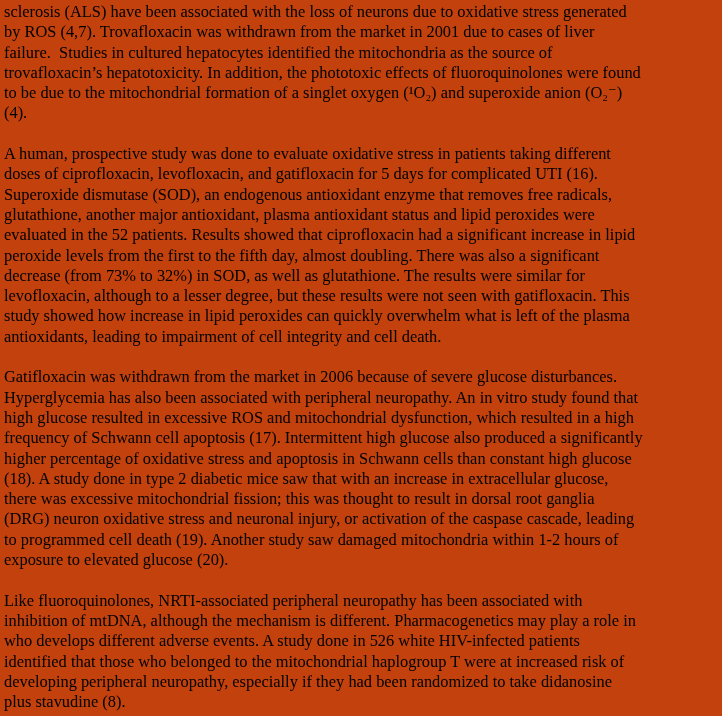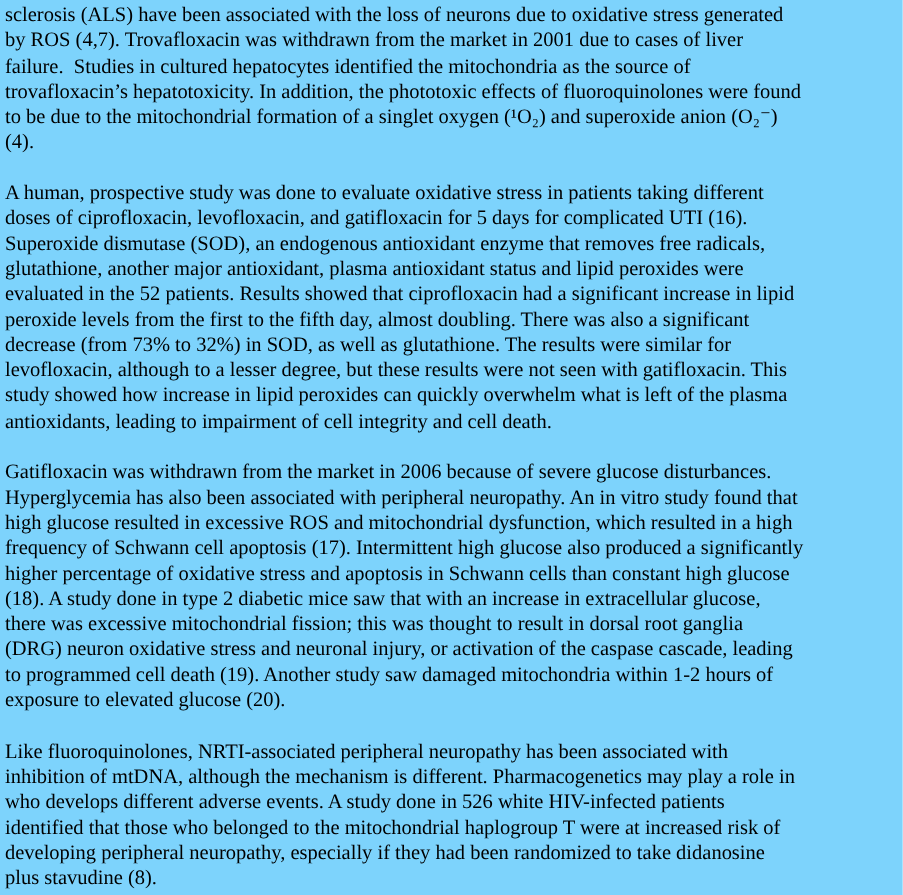--- a/index.html
+++ b/index.html
@@ -10,21 +10,21 @@
   body {
     width: 722px;
     height: 716px;
     overflow: hidden;
   }
   .page {
     box-sizing: border-box;
     width: 722px;
     height: 716px;
     padding: 2px 4px 0 4px;
-    background: #7dd3fc;
+    background: #c2410c;
   }
   .para {
     margin: 0 0 20.3px 0;
     font-family: "Liberation Serif", "DejaVu Serif", serif;
     font-size: 16.4px;
     line-height: 20.3px;
     color: #000000;
     white-space: pre;        
     text-align: left;
     overflow: hidden;

